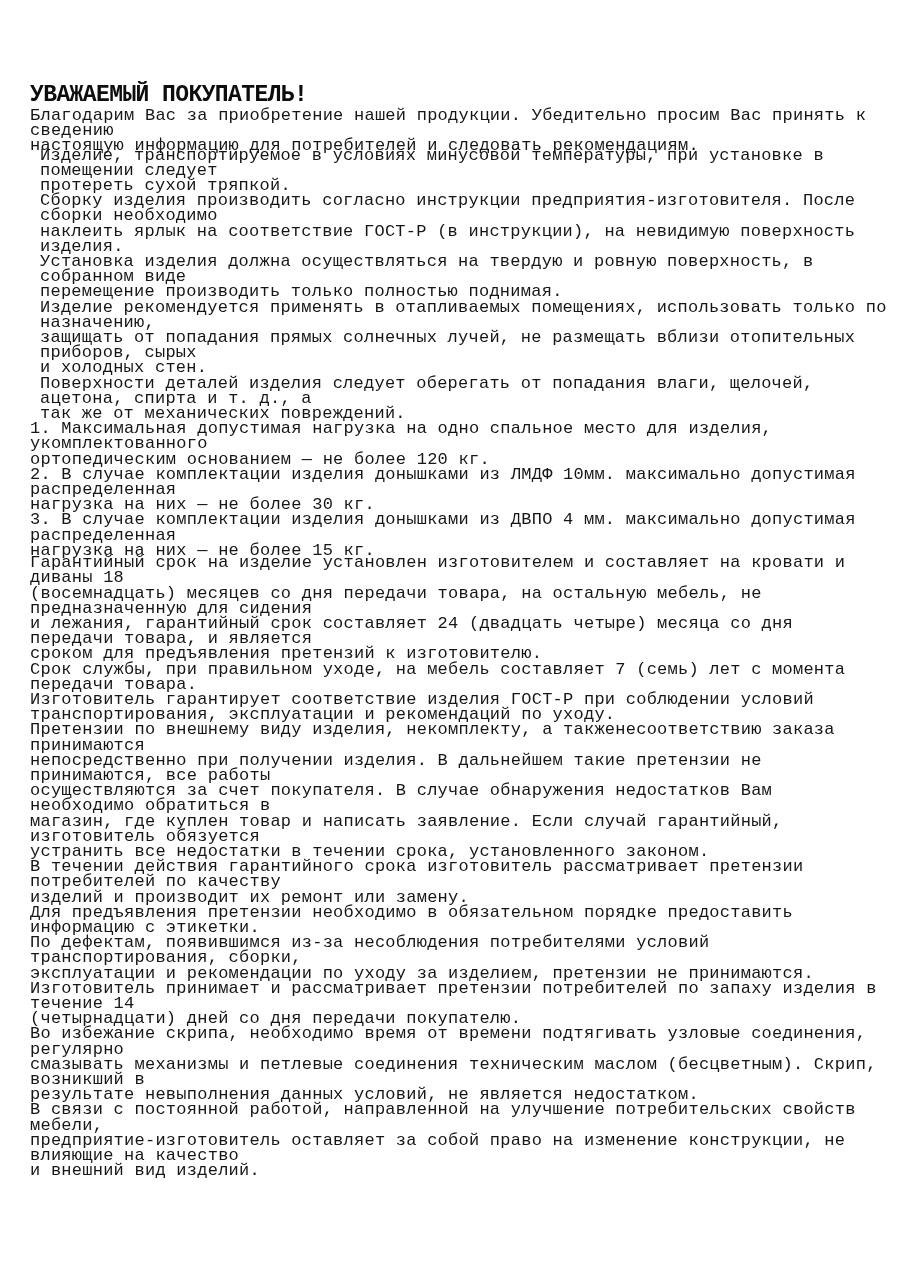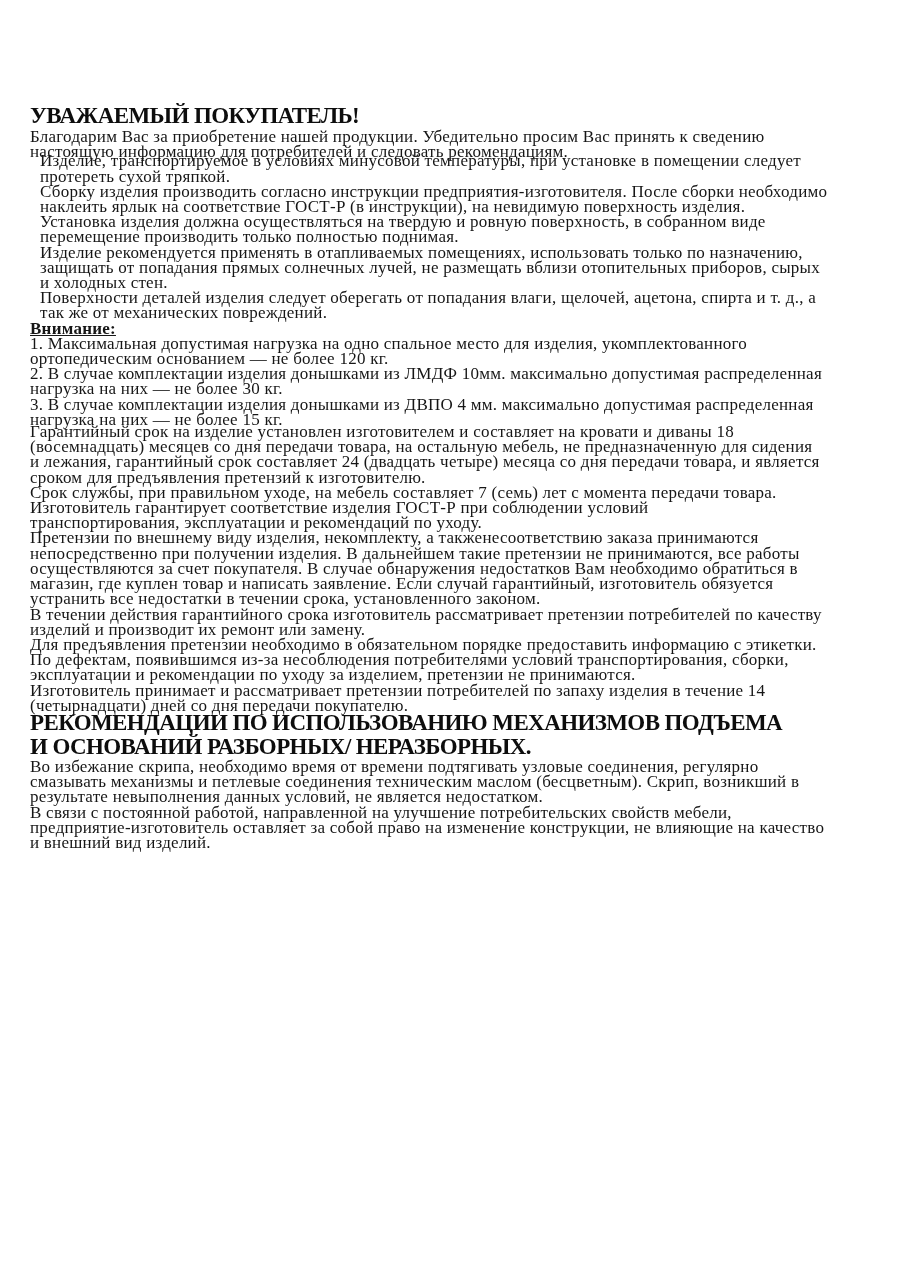--- a/index.html
+++ b/index.html
@@ -10,23 +10,23 @@
   body {
     width: 900px;
     height: 1280px;
     overflow: hidden;
   }
   .page {
     position: relative;
     width: 900px;
     height: 1280px;
     box-sizing: border-box;
-    padding: 103px 18px 0 30px;
+    padding: 82px 18px 0 30px;
     background: #ffffff;
-    font-family: Liberation Serif, serif;
+    font-family: Liberation Mono, monospace;
     color: #161616;
   }
   section { margin: 0; padding: 0; }
   .h {
     margin: 0;
     font-size: 23px;
     line-height: 26px;
     font-weight: 700;
     letter-spacing: -0.6px;
     color: #0d0d0d;
@@ -68,21 +68,20 @@
 протереть сухой тряпкой.
 Сборку изделия производить согласно инструкции предприятия-изготовителя. После сборки необходимо
 наклеить ярлык на соответствие ГОСТ-Р (в инструкции), на невидимую поверхность изделия.
 Установка изделия должна осуществляться на твердую и ровную поверхность, в собранном виде
 перемещение производить только полностью поднимая.
 Изделие рекомендуется  применять в отапливаемых помещениях, использовать только по назначению,
 защищать от попадания прямых солнечных лучей, не размещать вблизи отопительных приборов, сырых
 и холодных стен.
 Поверхности деталей изделия следует оберегать от попадания влаги, щелочей, ацетона, спирта и т. д., а
 так же от механических повреждений.</p>
-    <p class="b attn">Внимание:</p>
     <p class="b">1. Максимальная допустимая нагрузка на одно спальное место для изделия, укомплектованного
 ортопедическим основанием — не более 120 кг.
 2. В случае комплектации изделия донышками из ЛМДФ 10мм. максимально допустимая распределенная
 нагрузка на них — не более 30 кг.
 3. В случае комплектации изделия донышками из ДВПО 4 мм. максимально допустимая распределенная
 нагрузка на них — не более 15 кг.</p>
   </section>
 
   <section>
     <p class="b pull-3">Гарантийный срок на изделие установлен изготовителем и составляет на кровати и диваны 18
@@ -100,22 +99,20 @@
 В течении действия гарантийного срока изготовитель рассматривает претензии потребителей по качеству
 изделий и производит их ремонт или замену.
 Для предъявления претензии необходимо в обязательном порядке предоставить информацию с этикетки.
 По дефектам, появившимся из-за несоблюдения потребителями условий транспортирования, сборки,
 эксплуатации и рекомендации по уходу за изделием, претензии не принимаются.
 Изготовитель принимает и рассматривает претензии потребителей по запаху изделия в течение 14
 (четырнадцати) дней со дня передачи  покупателю.</p>
   </section>
 
   <section>
-    <h1 class="h h--two-line pull-2">РЕКОМЕНДАЦИИ ПО ИСПОЛЬЗОВАНИЮ МЕХАНИЗМОВ ПОДЪЕМА
-И ОСНОВАНИЙ РАЗБОРНЫХ/ НЕРАЗБОРНЫХ.</h1>
     <p class="b">Во избежание скрипа, необходимо время от времени подтягивать узловые соединения, регулярно
 смазывать механизмы и петлевые соединения техническим маслом (бесцветным). Скрип, возникший в
 результате невыполнения данных условий, не является недостатком.
 В связи с постоянной работой, направленной на улучшение потребительских свойств мебели,
 предприятие-изготовитель оставляет за собой право на изменение конструкции, не влияющие на качество
 и внешний вид изделий.</p>
   </section>
 
 </main>
 

